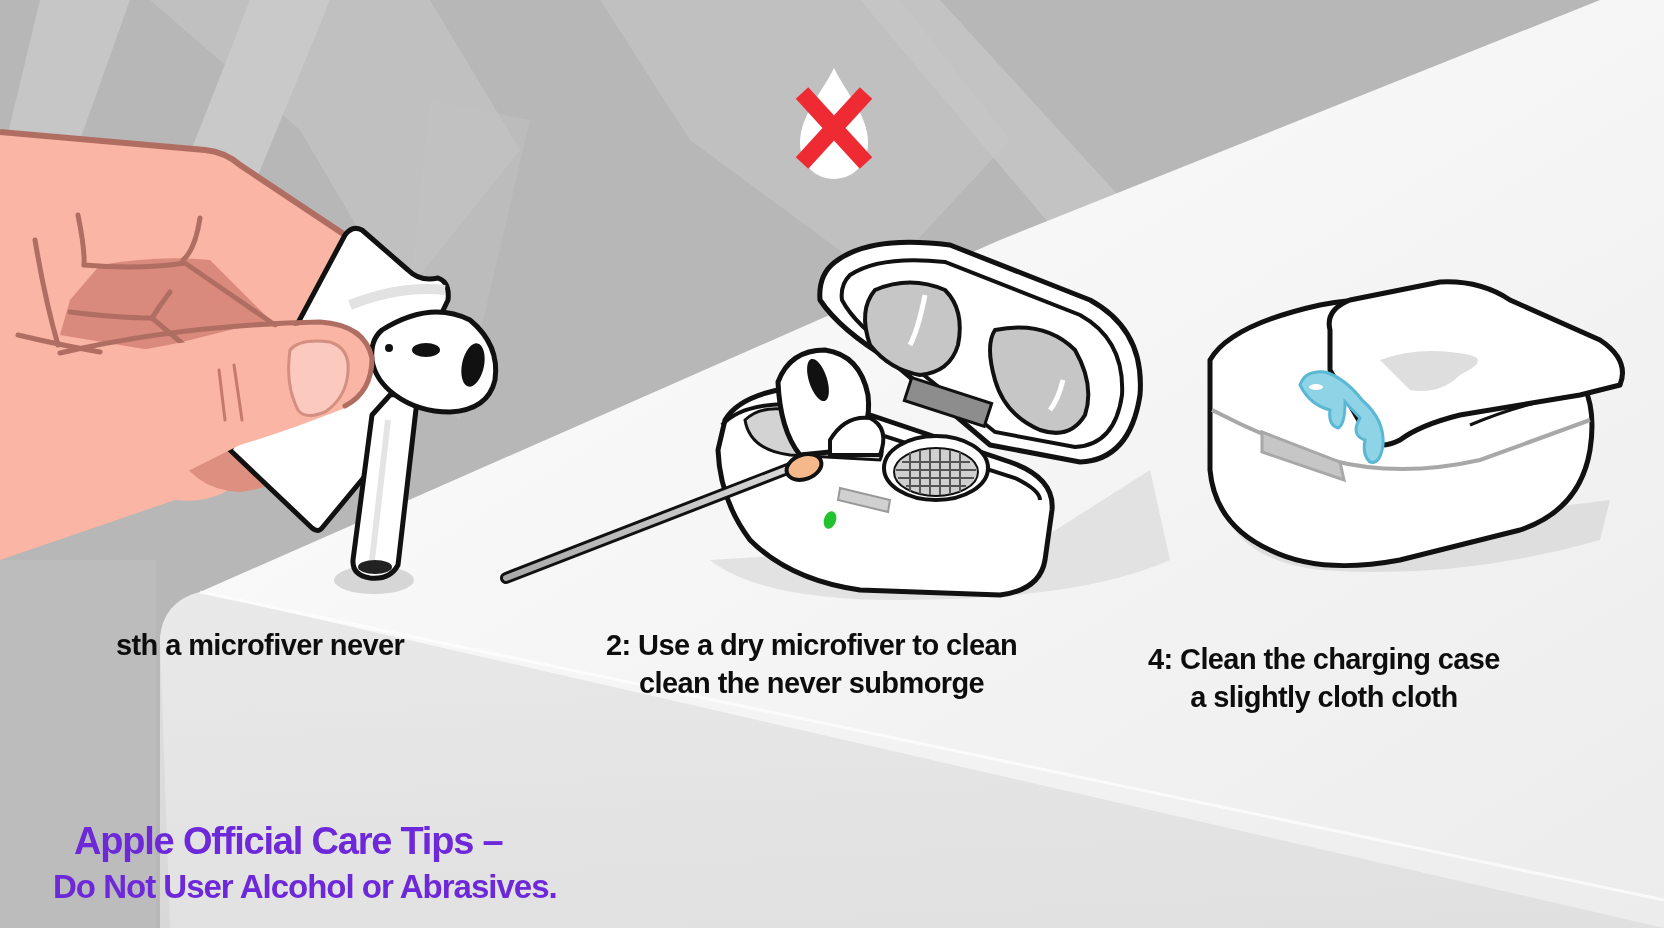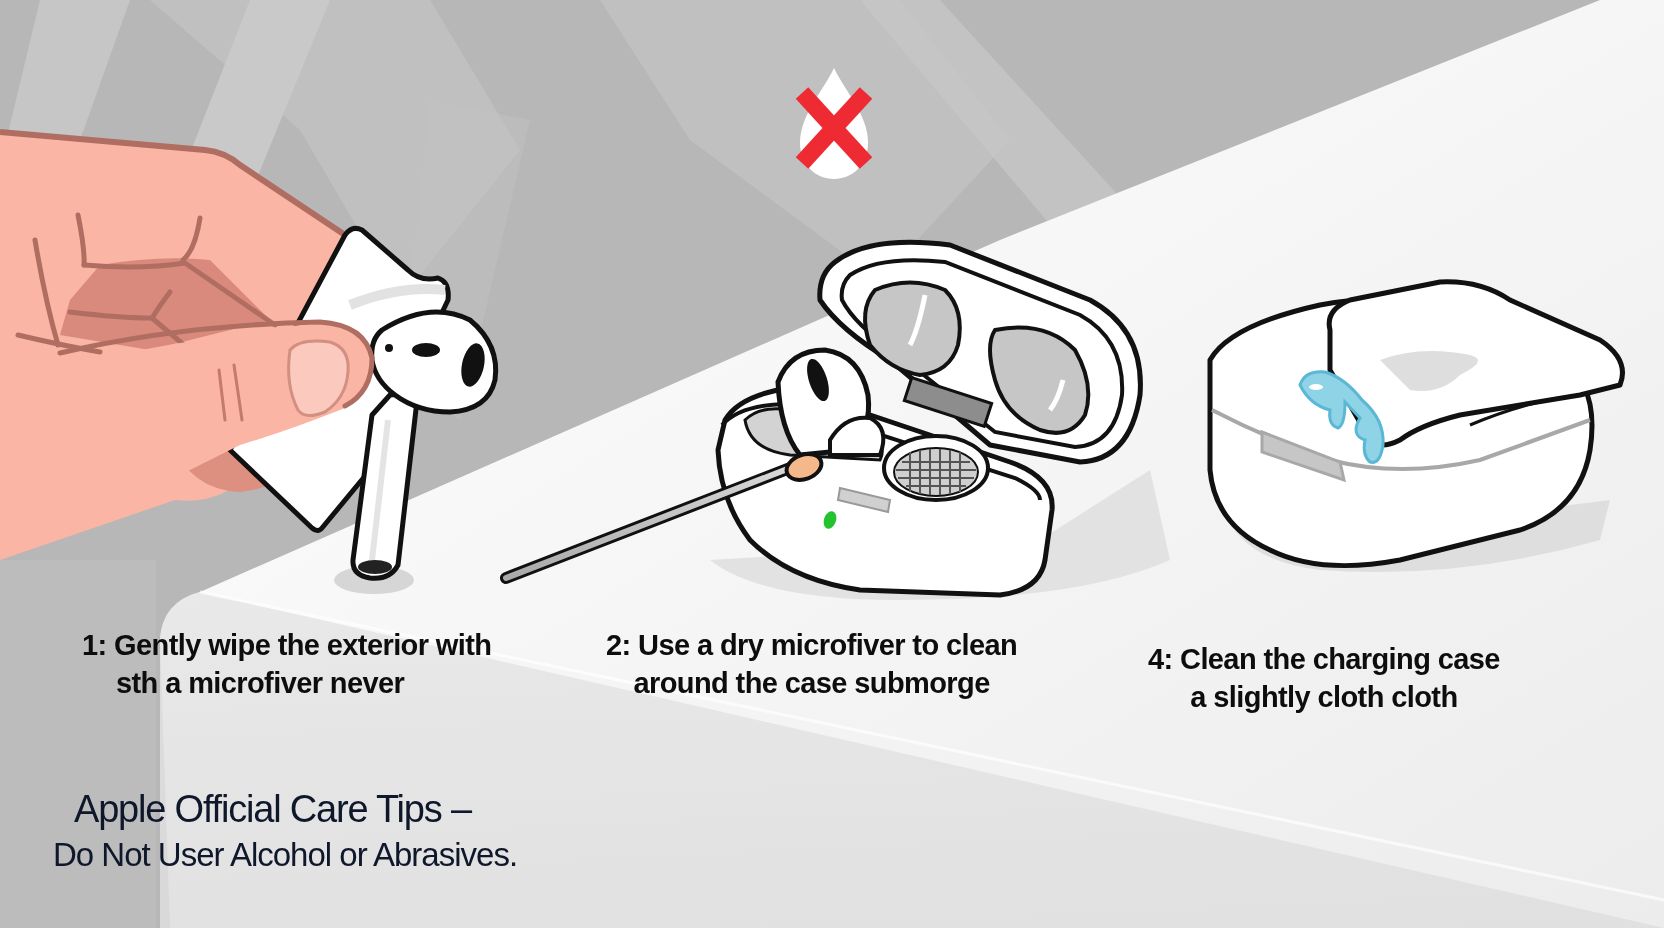--- a/index.html
+++ b/index.html
@@ -12,21 +12,21 @@
   .caption {
     position: absolute; color: #0d0d0d; font-weight: 700;
     font-size: 29px; line-height: 38px; letter-spacing: -0.6px;
     white-space: nowrap;
   }
   .caption span { display: block; }
   #cap1 { left: 82px; top: 626px; }
   #cap1 .l2 { padding-left: 34px; }
   #cap2 { left: 606px; top: 626px; text-align: center; }
   #cap4 { left: 1148px; top: 640px; text-align: center; }
-  .footer { position: absolute; color: #0f172a; font-weight: 400; white-space: nowrap; }
+  .footer { position: absolute; color: #6d28d9; font-weight: 700; white-space: nowrap; margin-top: 32px; }
   #footer-title { left: 74px; top: 788px; font-size: 38px; letter-spacing: -1.2px; }
   #footer-sub { left: 53px; top: 836px; font-size: 33px; letter-spacing: -1px; }
 </style>
 </head>
 <body>
 
 <svg id="scene" viewBox="0 0 1664 928" xmlns="http://www.w3.org/2000/svg">
   <defs>
     <linearGradient id="tableGrad" x1="0" y1="0" x2="1" y2="1">
       <stop offset="0" stop-color="#ffffff"></stop>
@@ -175,26 +175,25 @@
     <path d="M1330,330 Q1325,310 1350,300 L1440,282 Q1480,280 1510,300 L1600,340 Q1630,360 1620,385 L1580,395 L1460,415 Q1420,425 1400,440 Q1380,450 1370,440 L1330,370 Z" fill="#ffffff" stroke="#111" stroke-width="5" stroke-linejoin="round"></path>
     <path d="M1380,360 Q1420,345 1470,355 Q1490,360 1460,375 Q1440,395 1410,390 Z" fill="#dedede"></path>
     <path d="M1470,425 Q1530,400 1580,395" fill="none" stroke="#111" stroke-width="3"></path>
 
     <path d="M1300,385 Q1305,370 1325,372 Q1345,378 1362,400 Q1385,420 1383,445 Q1380,465 1370,462 Q1362,455 1365,440 Q1350,435 1360,418 L1345,402 Q1345,425 1338,428 Q1328,425 1330,410 Q1310,405 1300,385 Z" fill="#8fd3e6" stroke="#5bb8d4" stroke-width="3"></path>
     <ellipse cx="1316" cy="387" rx="7" ry="3" fill="#ffffff"></ellipse>
   </g>
 </svg>
 
 <div class="caption" id="cap1">
-  <span class="l1">1: Gently wipe the exterior with</span>
   <span class="l2">sth a microfiver never</span>
 </div>
 <div class="caption" id="cap2">
   <span>2: Use a dry microfiver to clean</span>
-  <span>around the case submorge</span>
+  <span>clean the never submorge</span>
 </div>
 <div class="caption" id="cap4">
   <span>4: Clean the charging case</span>
   <span>a slightly cloth cloth</span>
 </div>
 
 <div class="footer" id="footer-title">Apple Official Care Tips –</div>
 <div class="footer" id="footer-sub">Do Not User Alcohol or Abrasives.</div>
 
 </body></html>

